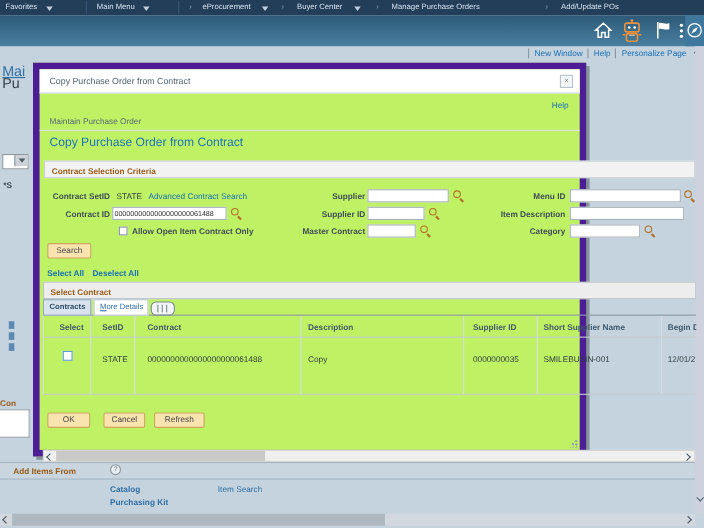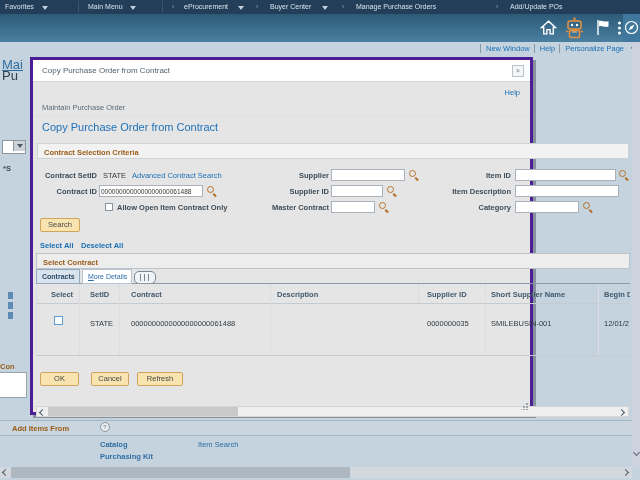--- a/index.html
+++ b/index.html
@@ -44,22 +44,22 @@
   .bg-drop .tri{position:absolute;right:2px;top:3px;width:0;height:0;border-left:3px solid transparent;
       border-right:3px solid transparent;border-top:4px solid #4c5a66;}
   .mini-frag{position:absolute;left:8px;width:5px;height:7px;background:#4a7dab;opacity:.85;}
   .bg-white-box{position:absolute;left:0;top:372px;width:26px;height:24px;background:#fff;
       border:1px solid #9aa4ad;border-left:none;}
   .add-items-bar{position:absolute;left:0;top:420px;width:632px;height:14px;background:#c9d6df;
       border-top:1px solid #a3b6c2;border-bottom:1px solid #a3b6c2;}
   .q-icon{position:absolute;left:100px;top:422px;width:8px;height:8px;border:1px solid #8b959d;
       border-radius:50%;font-size:6px;color:#6b757d;text-align:center;line-height:8px;background:#e7edf1;}
   
-  .modal{position:absolute;left:30px;top:57px;width:503px;height:358px;background:#e5e5e5;
-      border:3px solid #4c1d95;box-sizing:border-box;box-shadow:3px 3px 0 rgba(84,94,104,.55);}
+  .modal{position:absolute;left:30px;top:57px;width:503px;height:358px;background:#bef264;
+      border:6px solid #4c1d95;box-sizing:border-box;box-shadow:3px 3px 0 rgba(84,94,104,.55);}
   .modal-title-bar{position:absolute;left:0;top:0;width:100%;height:21px;
       border-bottom:1px solid #cfd6db;background:#fff;}
   .modal-title{position:absolute;left:9px;top:6px;font-size:8px;color:#51616d;}
   .modal-close{position:absolute;right:6px;top:5px;width:10px;height:10px;border:1px solid #b9c2ca;
       background:#f3f5f7;font-size:7px;color:#7a868f;text-align:center;line-height:9px;cursor:pointer;}
   .link{color:#1a6fb5;text-decoration:none;cursor:pointer;}
   .lbl{position:absolute;font-size:7.5px;font-weight:bold;color:#3f4c57;white-space:nowrap;text-align:right;}
   .val{position:absolute;font-size:7.5px;color:#2f3a42;white-space:nowrap;}
   .sec-bar{position:absolute;left:4px;width:592px;height:16px;background:#f2f2f2;
       border:1px solid #cdd2d6;box-sizing:border-box;}
@@ -222,21 +222,21 @@
   <div class="sec-bar" style="top:83px">
     <span>Contract Selection Criteria</span>
   </div>
 
   <span class="lbl" style="left:8px;top:111px;width:56px">Contract SetID</span>
   <span class="val" style="left:70px;top:111px">STATE</span>
   <a class="link" style="position:absolute;left:99px;top:111px;font-size:7.5px">Advanced Contract Search</a>
   <span class="lbl" style="left:230px;top:111px;width:66px">Supplier</span>
   <input class="tbox" style="left: 298px; top: 109px; width: 74px;">
   <i class="lkp" style="left:376px;top:110px"></i>
-  <span class="lbl" style="left:410px;top:111px;width:68px">Item ID</span>
+  <span class="lbl" style="left:410px;top:111px;width:68px">Menu ID</span>
   <input class="tbox" style="left: 482px; top: 109px; width: 101px;">
   <i class="lkp" style="left:586px;top:110px"></i>
 
   <span class="lbl" style="left:8px;top:127px;width:56px">Contract ID</span>
   <input class="tbox" style="left: 66px; top: 125px; width: 104px;" value="0000000000000000000061488">
   <i class="lkp" style="left:174px;top:126px"></i>
   <span class="lbl" style="left:230px;top:127px;width:66px">Supplier ID</span>
   <input class="tbox" style="left: 298px; top: 125px; width: 52px;">
   <i class="lkp" style="left:354px;top:126px"></i>
   <span class="lbl" style="left:410px;top:127px;width:68px">Item Description</span>
@@ -278,20 +278,21 @@
       <div class="hc c5">Short Supplier Name</div>
       <div class="hc c6">Begin Date</div>
     </div>
 
     <div class="trow">
       <div class="bc c0">
         <input type="checkbox" class="cb blue" style="left: 17px; top: 13px;">
       </div>
       <div class="bc c1">STATE</div>
       <div class="bc c2">0000000000000000000061488</div>
+      <div class="bc c3">Copy</div>
       <div class="bc c4">0000000035</div>
       <div class="bc c5">SMILEBUSIN-001</div>
       <div class="bc c6">12/01/2</div>
     </div>
   </div>
 
   <button class="btn" style="left:7px;top:312px;width:39px">OK</button>
   <button class="btn" style="left:58px;top:312px;width:38px">Cancel</button>
   <button class="btn" style="left:104px;top:312px;width:46px">Refresh</button>
 

